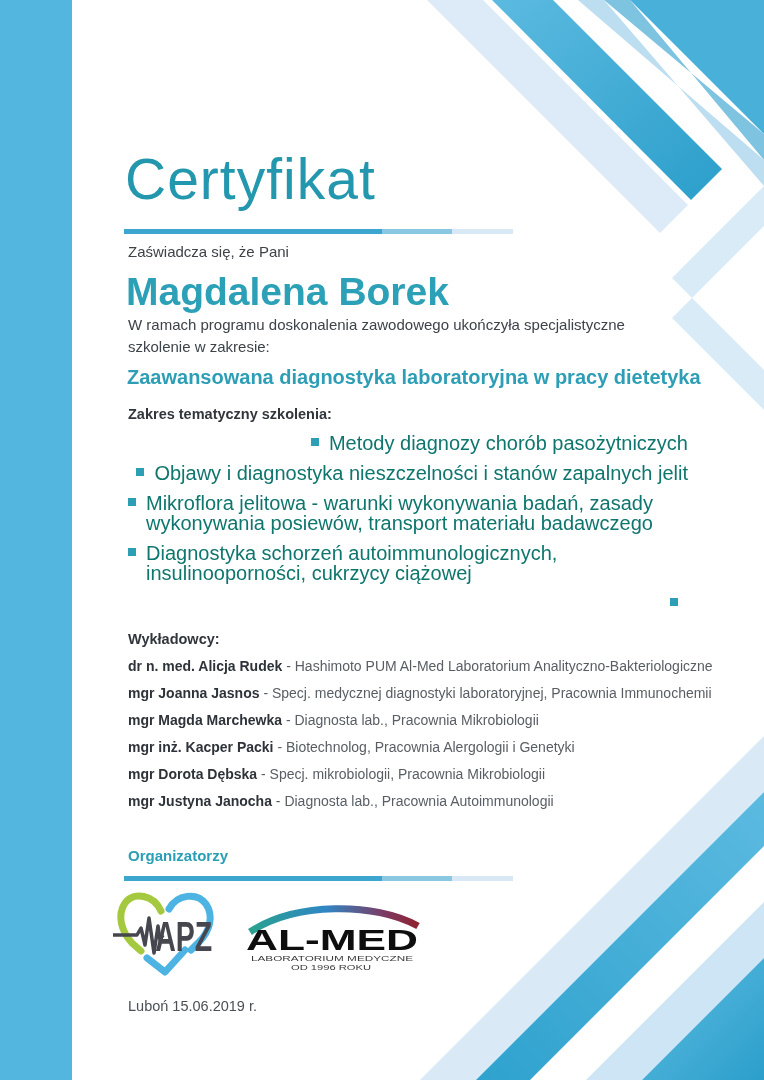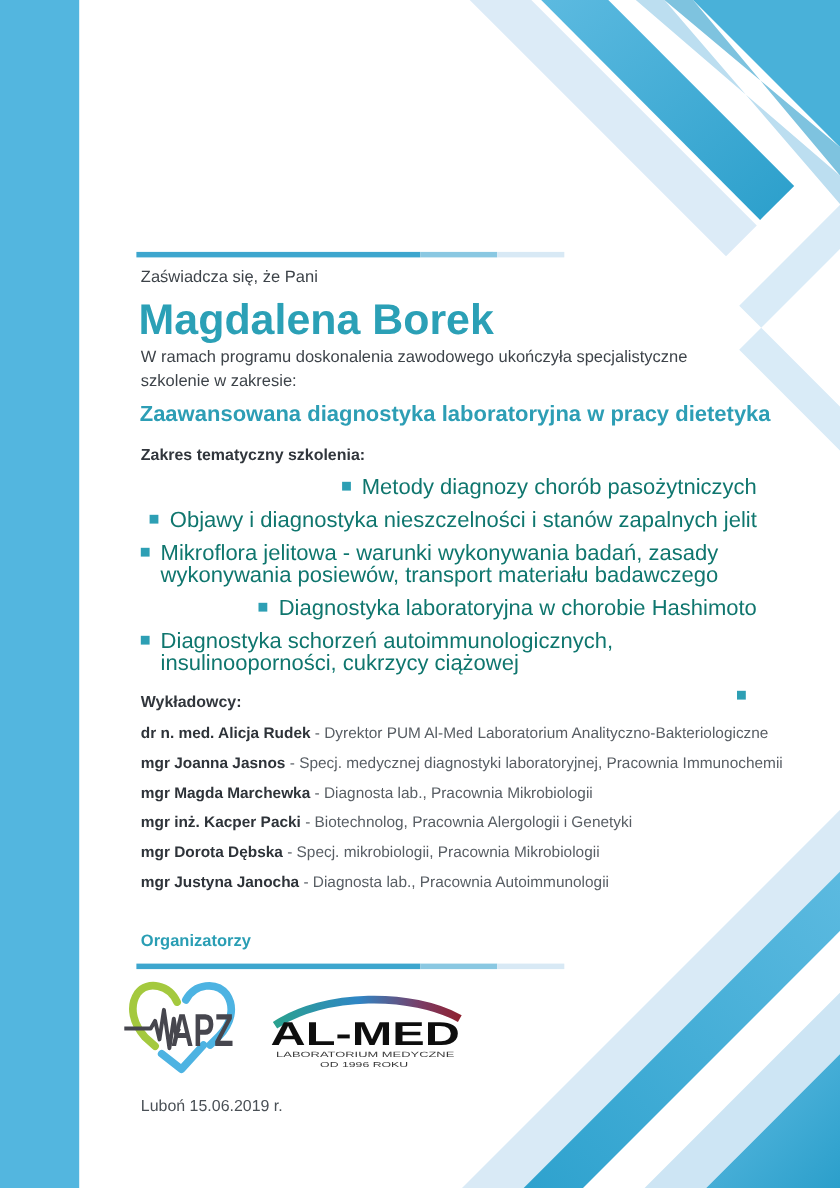--- a/index.html
+++ b/index.html
@@ -79,20 +79,21 @@
     <g>
       <polygon points="764,736 764,792 476,1080 420,1080" fill="#D9EAF6"></polygon>
       <polygon points="764,792 764,846 530,1080 476,1080" fill="url(#gMedB)"></polygon>
       <polygon points="764,902 764,958 642,1080 586,1080" fill="#CDE5F4"></polygon>
       <polygon points="764,958 764,1080 642,1080" fill="url(#gCornerB)"></polygon>
     </g>
   </svg>
 
   <div class="leftbar"></div>
 
+  <h1 class="title">Certyfikat</h1>
 
   <div class="sep sep1">
     <span class="s1"></span>
       <span class="s2"></span>
       <span class="s3"></span>
   </div>
 
   <div class="intro">Zaświadcza się, że Pani</div>
   <h2 class="recipient">Magdalena Borek</h2>
   <div class="program">W ramach programu doskonalenia zawodowego ukończyła specjalistyczne szkolenie w zakresie:</div>
@@ -107,34 +108,30 @@
       <li>
         <span class="bullet"></span>
         <span>Objawy i diagnostyka nieszczelności i stanów zapalnych jelit</span>
       </li>
       <li>
         <span class="bullet"></span>
         <span>Mikroflora jelitowa - warunki wykonywania badań, zasady wykonywania posiewów, transport materiału badawczego</span>
       </li>
       <li>
         <span class="bullet"></span>
-        <span>Diagnostyka laboratoryjna w chorobie Hashimoto</span>
-      </li>
-      <li>
-        <span class="bullet"></span>
         <span>Diagnostyka schorzeń autoimmunologicznych, insulinooporności, cukrzycy ciążowej</span>
       </li>
       <li>
         <span class="bullet"></span>
       </li>
     </ul>
 
   <div class="lect-head">Wykładowcy:</div>
   <div class="lecturers" id="lecturers">
-      <div class="row"><strong>dr n. med. Alicja Rudek</strong><span> - Dyrektor PUM Al-Med Laboratorium Analityczno-Bakteriologiczne</span></div>
+      <div class="row"><strong>dr n. med. Alicja Rudek</strong><span> - Hashimoto PUM Al-Med Laboratorium Analityczno-Bakteriologiczne</span></div>
       <div class="row"><strong>mgr Joanna Jasnos</strong><span> - Specj. medycznej diagnostyki laboratoryjnej, Pracownia Immunochemii</span></div>
       <div class="row"><strong>mgr Magda Marchewka</strong><span> - Diagnosta lab., Pracownia Mikrobiologii</span></div>
       <div class="row"><strong>mgr inż. Kacper Packi</strong><span> - Biotechnolog, Pracownia Alergologii i Genetyki</span></div>
       <div class="row"><strong>mgr Dorota Dębska</strong><span> - Specj. mikrobiologii, Pracownia Mikrobiologii</span></div>
       <div class="row"><strong>mgr Justyna Janocha</strong><span> - Diagnosta lab., Pracownia Autoimmunologii</span></div>
     </div>
 
   <div class="org-head">Organizatorzy</div>
   <div class="sep sep2">
     <span class="s1"></span>

